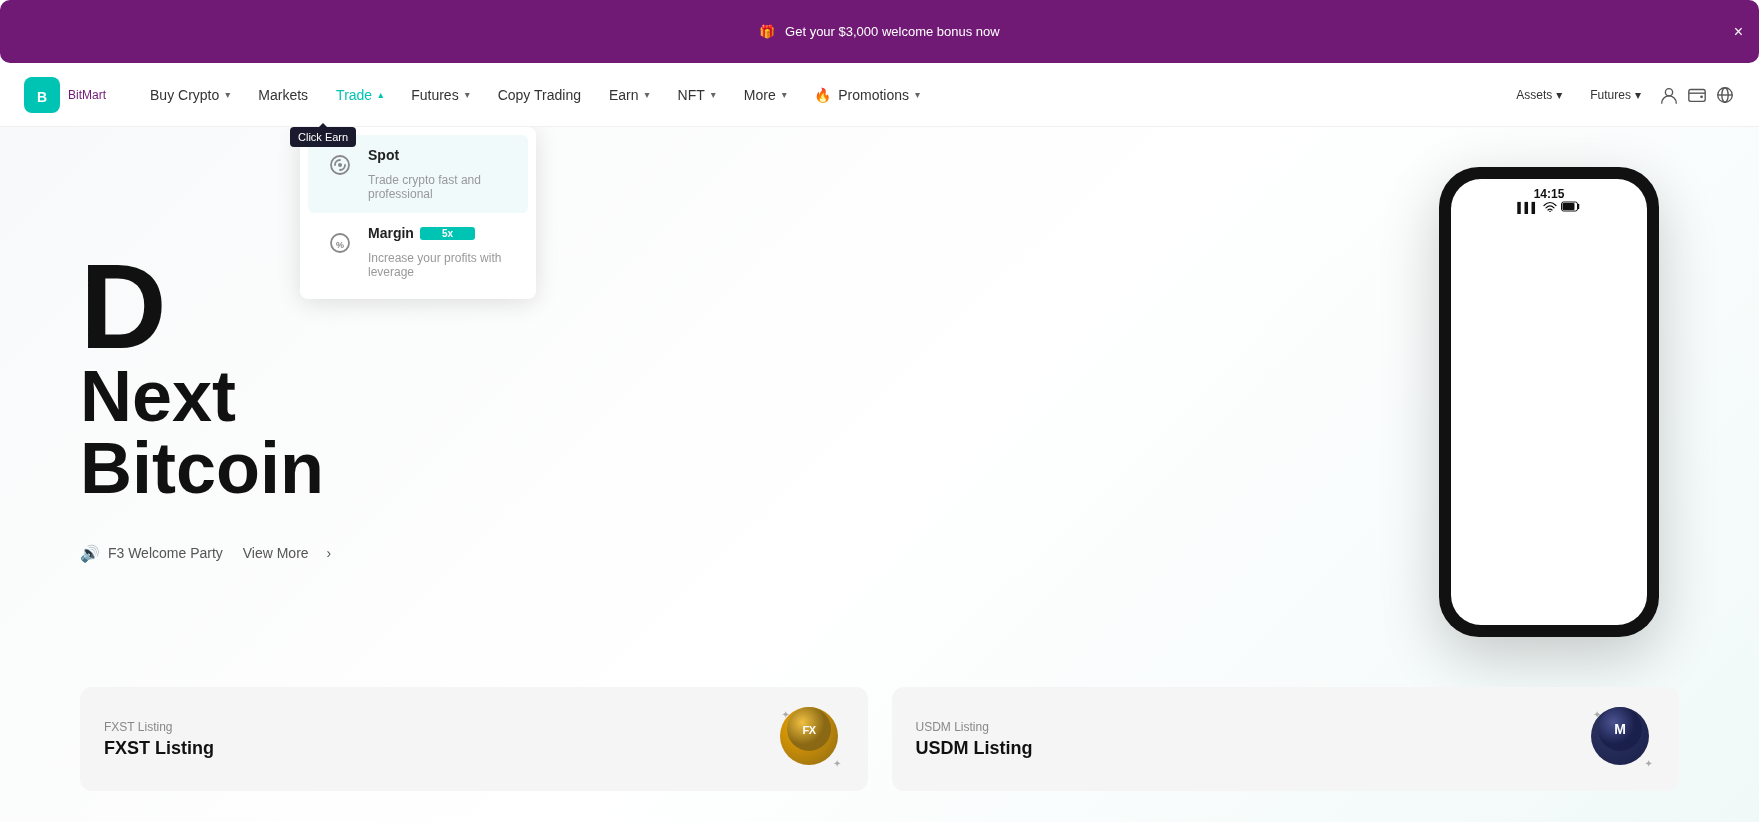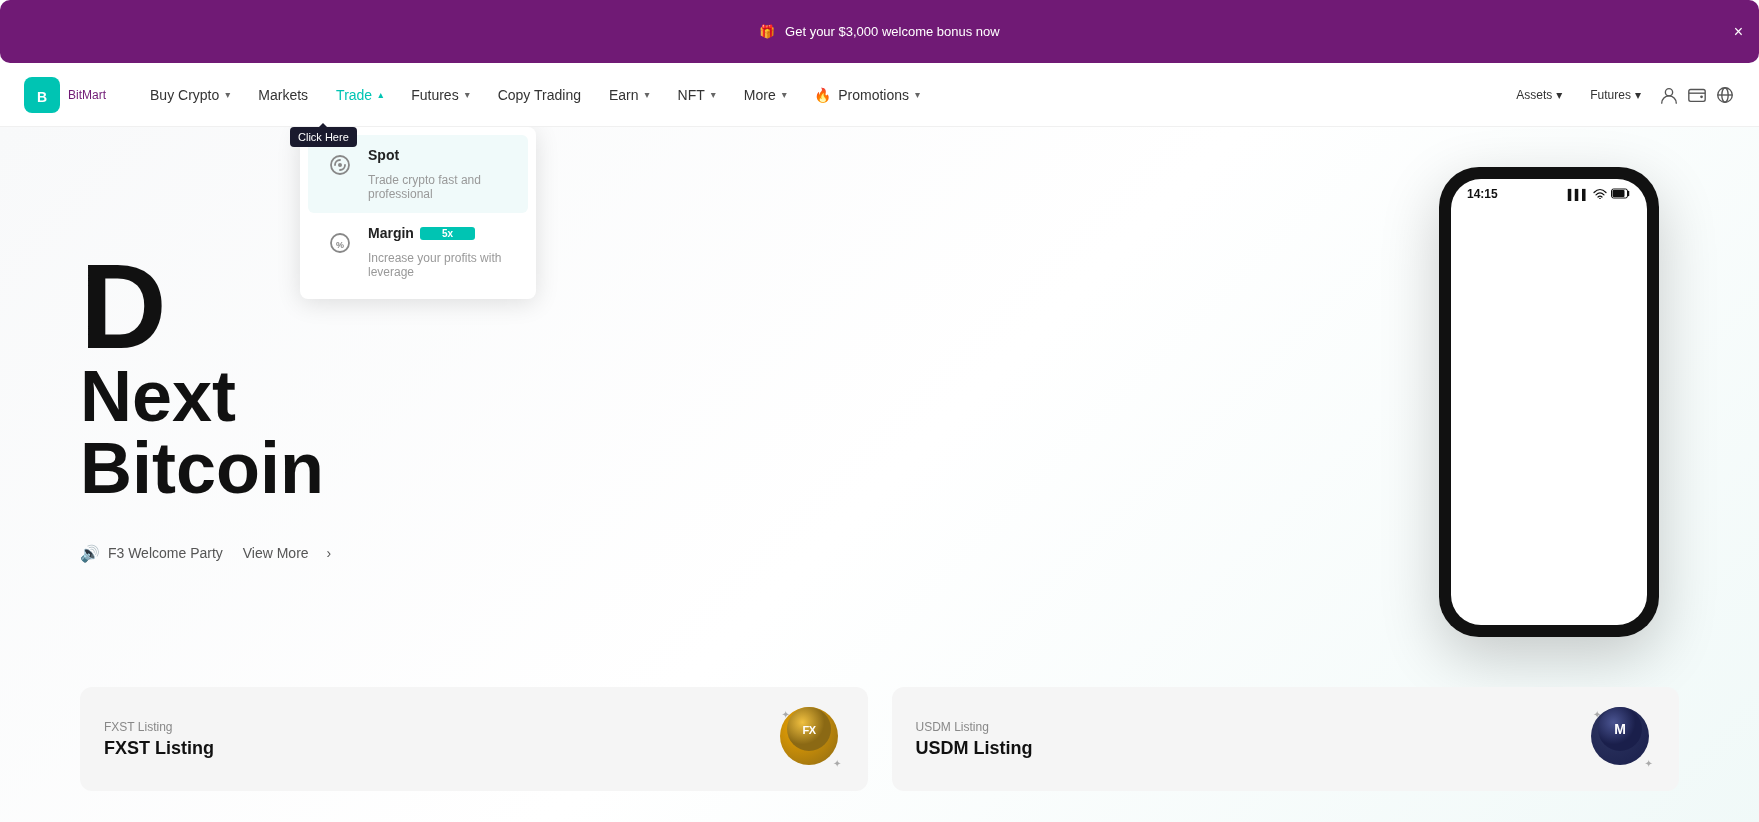--- a/index.html
+++ b/index.html
@@ -270,20 +270,21 @@
       overflow: hidden;
       position: relative;
     }
     .phone-status-bar {
       display: flex;
       justify-content: space-between;
       align-items: center;
       padding: 8px 16px 4px;
       font-size: 11px;
       font-weight: 600;
+      flex-direction: column;
     }
     .phone-time { font-size: 12px; font-weight: 700; color: #111; }
     .phone-icons { display: flex; gap: 4px; align-items: center; font-size: 10px; color: #111; }
 
     
     .cards-section {
       display: flex;
       gap: 24px;
       padding: 0 80px 40px;
     }
@@ -363,21 +364,21 @@
     <span class="logo-text">BitMart</span>
   </div>
 
   <nav class="nav-items">
 
     <div class="nav-item" style="position:relative;">
       <span>Buy Crypto</span>
       <span class="chevron">▾</span>
 
       <div class="buy-crypto-tooltip">
-        <span>Click Here</span>
+        <span>Click Earn</span>
       </div>
     </div>
 
     <div class="nav-item">
       <span>Markets</span>
     </div>
 
     <div class="nav-item active">
       <span>Trade</span>
       <span class="chevron" style="color:#00C4B3">▴</span>

